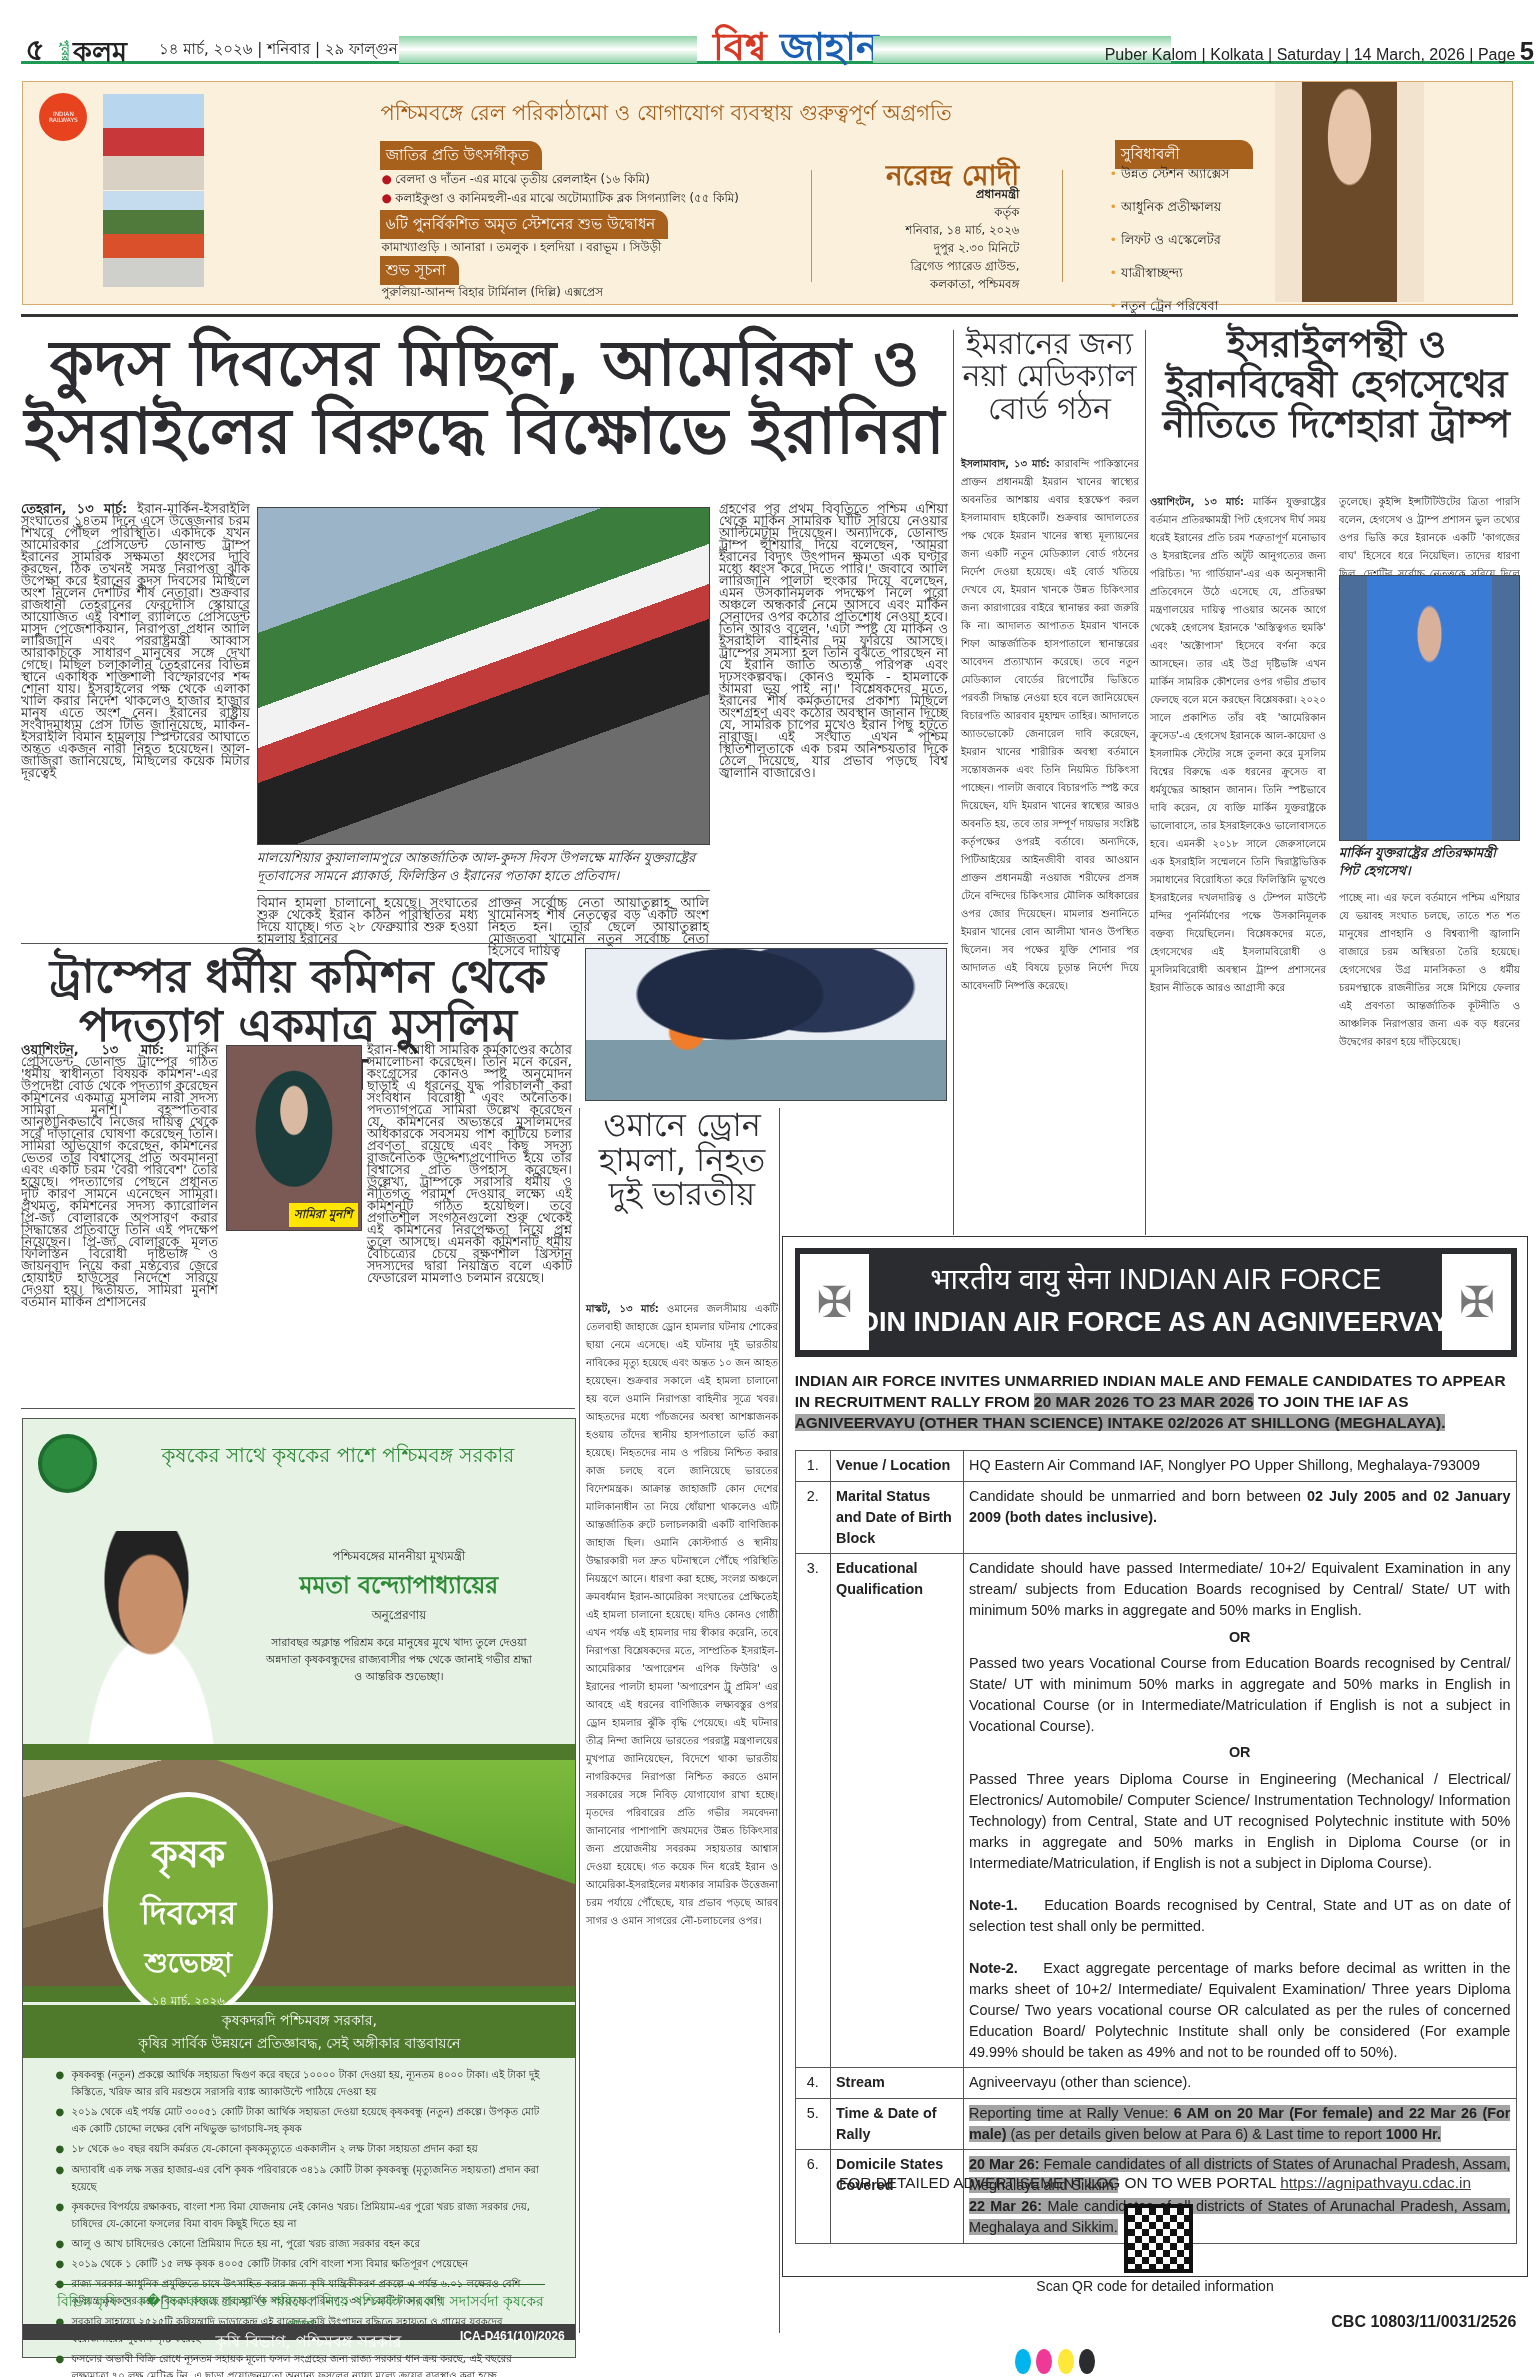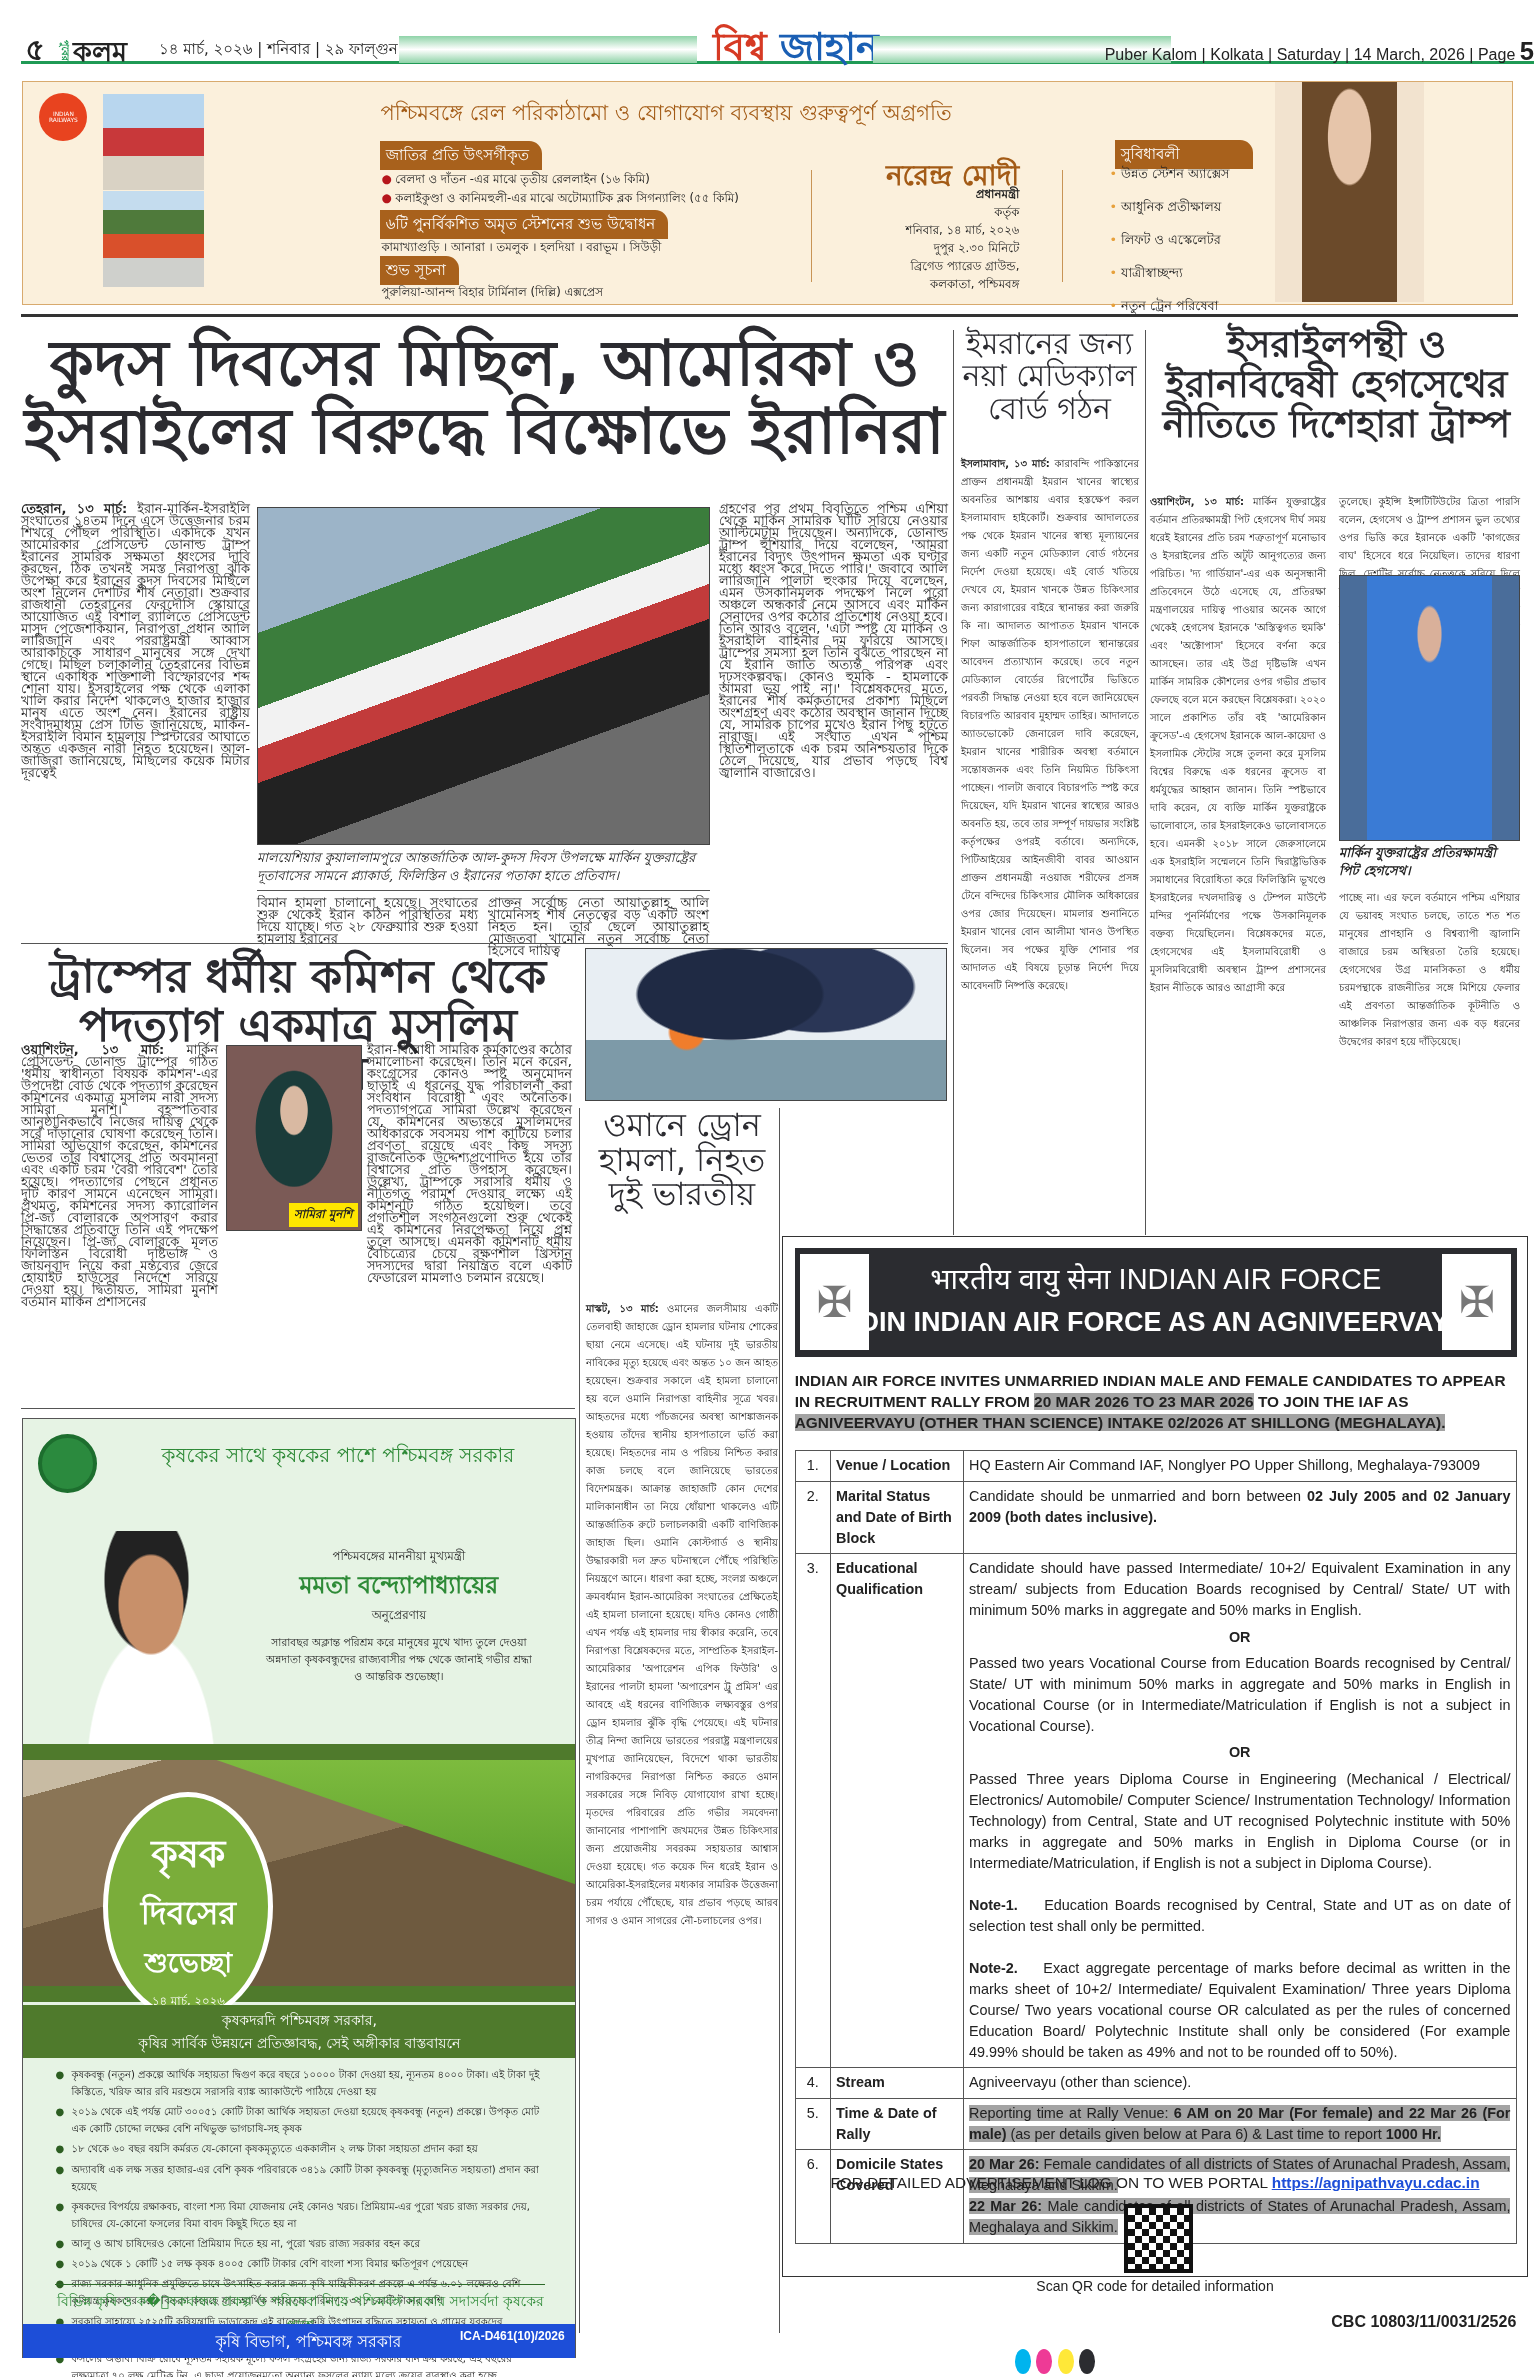--- a/index.html
+++ b/index.html
@@ -52,36 +52,36 @@
 .kad .seal{left:15px;top:15px;width:59px;height:59px;border-radius:50%;background:#2b8a3e;border:4.3px solid #1d6e2e}
 .kad .mamata{left:16px;top:112px;width:224px;height:245px;background:radial-gradient(ellipse at 50% 30%,#c8906a 0 20%,transparent 21%),radial-gradient(ellipse at 48% 20%,#222 0 25%,transparent 26%),radial-gradient(ellipse at 50% 100%,#fff 0 40%,transparent 41%)}
 .kad .field{left:0;top:325px;width:552px;height:258px;background:linear-gradient(165deg,#c8bba3 0 10%,#8a7556 10% 45%,#6e5a3f 45% 100%);border-top:16px solid #4f7a2c;border-bottom:16px solid #4f7a2c}
 .kad .field .grass{right:0;top:0;width:65%;height:55%;background:linear-gradient(#7dbb3e,#5da02e);clip-path:polygon(0 0,100% 0,100% 100%,40% 40%)}
 .kad .oval{left:80px;top:373px;width:170px;height:229px;border-radius:50%;background:#7aad3a;border:5.3px solid #fff;color:#fff;text-align:center;font-family:"DejaVu Sans",sans-serif;font-weight:bold}
 .kad .band{left:0;top:586px;width:552px;height:53px;background:#4f7a2c;color:#fff;text-align:center;font-size:14px;line-height:22.4px;padding-top:4.3px;font-family:"DejaVu Sans",sans-serif}
 .kad ul{list-style:none;left:32px;top:647px;width:490px}
 .kad li{font-size:10px;line-height:17px;margin-bottom:3.2px;font-family:"DejaVu Sans",sans-serif;padding-left:16px;position:relative}
 .kad li:before{content:"●";position:absolute;left:0;color:#2d5e22}
 .kad .closing{left:32px;top:884px;width:490px;font-size:14px;color:#2e8a37;text-align:center;font-family:"DejaVu Sans",sans-serif;border-top:1.1px solid #2e6b2a;padding-top:5.3px}
-.kad .foot{left:0;top:905px;width:552px;height:34px;background:#1d4ed8;color:#fff;font-family:"DejaVu Sans",sans-serif}
+.kad .foot{left:0;top:905px;width:552px;height:16px;background:#404040;color:#fff;font-family:"DejaVu Sans",sans-serif}
 
 .iaf{left:782px;top:1236px;width:746px;height:1041px;border:1.6px solid #333;background:#fff;font-family:"Liberation Sans",sans-serif}
 .iaf .head{left:11.7px;top:10.7px;width:722px;height:109px;background:#2b2c30;color:#fff;text-align:center}
 .iaf .crest{top:6.4px;width:69px;height:96px;background:#fff;font-size:43px;color:#777;text-align:center;line-height:96px}
 .iaf .h1{top:10.7px;width:100%;font-size:29px;font-family:"Liberation Sans",sans-serif}
 .iaf .h2{top:59px;width:100%;font-size:27px;font-weight:bold}
 .iaf .intro{left:11.7px;top:133px;width:722px;font-size:15.4px;font-weight:bold;line-height:21px;font-family:"Liberation Sans",sans-serif}
 .hi{background:#a3a3a3}
 .iaf table{position:absolute;left:11.7px;top:213px;width:722px;border-collapse:collapse;font-size:14.4px;line-height:21px}
 .iaf td{border:1.1px solid #555;vertical-align:top;padding:4.3px 5.3px;text-align:justify}
 .iaf td.n{width:35px;text-align:center}
 .iaf td.k{width:133px;font-weight:bold;text-align:left}
 .iaf .or{text-align:center;font-weight:bold;margin:5.3px 0}
 .iaf .portal{left:0;top:937px;width:100%;text-align:center;font-size:15.4px}
-.iaf .portal a{color:#1d4ed8;font-weight:bold;text-decoration:underline}
+.iaf .portal a{color:#404040;font-weight:normal;text-decoration:underline}
 .iaf .qr{left:341px;top:967px;width:69px;height:69px;background:repeating-conic-gradient(#111 0 25%,#fff 0 50%) 0 0/14px 14px;border:4.3px solid #111}
 .iaf .scan{left:0;top:1041px;width:100%;text-align:center;font-size:14px}
 .iaf .cbc{right:10.7px;top:1076px;font-size:16px;font-weight:bold}
 .reg{width:16px;height:24.5px;border-radius:50%}
 </style>
 </head>
 <body>
 
 <div class="abs mast">
   <span class="abs pg">৫</span>

